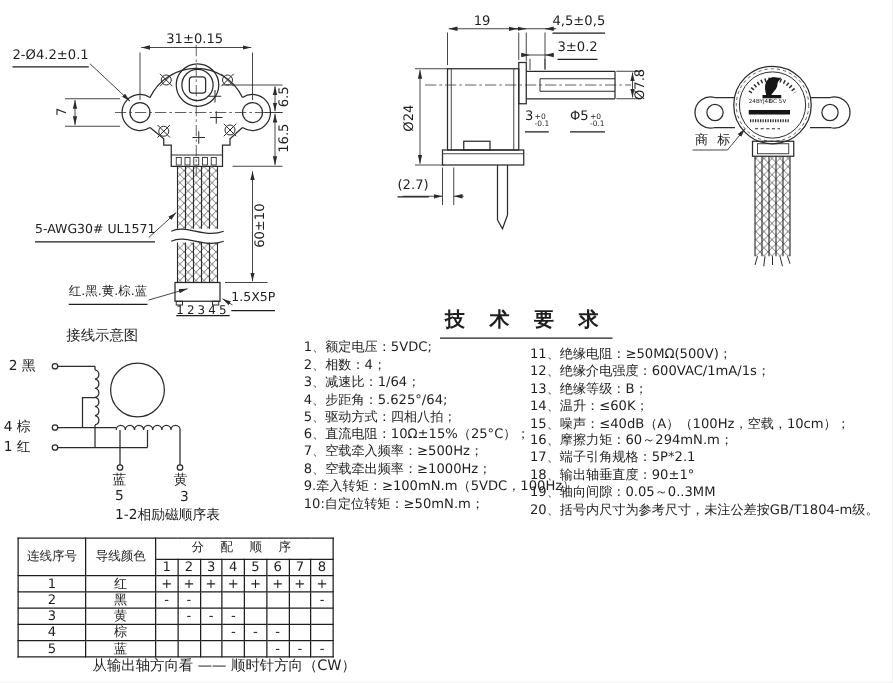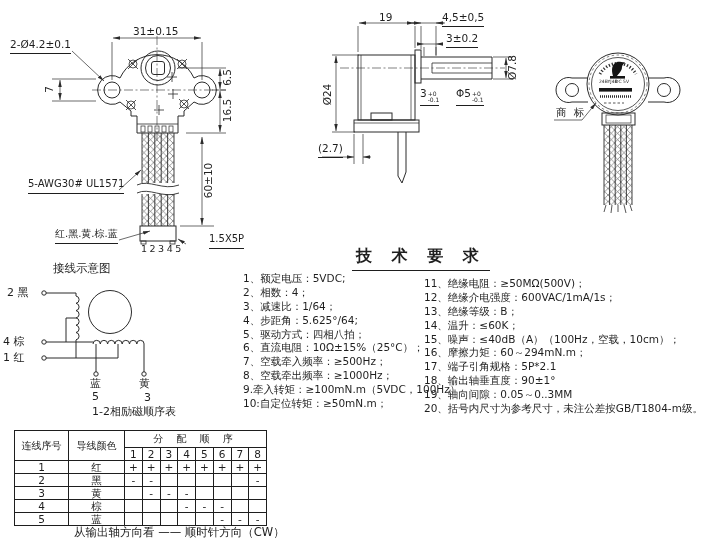--- a/index.html
+++ b/index.html
@@ -178,22 +178,22 @@
   </svg>
 
   <div class="lbl" style="left:133px;top:26px;">31±0.15</div>
   <div class="lbl u" style="left:10px;top:39px;">2-Ø4.2±0.1</div>
   <div class="lbl rv" style="left:44px;top:84px;width:12px;">7</div>
   <div class="lbl rv" style="left:213px;top:72px;width:30px;">6.5</div>
   <div class="lbl rv" style="left:213px;top:105px;width:30px;">16.5</div>
   <div class="lbl rv" style="left:187px;top:175px;width:44px;">60±10</div>
   <div class="lbl u" style="left:28px;top:179px;font-size:10px;">5-AWG30# UL1571</div>
   <div class="lbl u" style="left:55px;top:229px;font-size:10px;">红.黑.黄.棕.蓝</div>
-  <div class="lbl" style="left:141px;top:244px;font-size:9.5px;letter-spacing:2.5px;">12345</div>
-  <div class="lbl u" style="left:185px;top:234px;font-size:10px;margin-left:24px;">1.5X5P</div>
+  <div class="lbl" style="left:141px;top:244px;font-size:9.5px;letter-spacing:2.5px;text-decoration:underline;">12345</div>
+  <div class="lbl u" style="left:185px;top:234px;font-size:10px;">1.5X5P</div>
 
   <div class="lbl" style="left:379px;top:12px;">19</div>
   <div class="lbl u" style="left:442px;top:12px;">4,5±0,5</div>
   <div class="lbl u" style="left:446px;top:33px;">3±0.2</div>
   <div class="lbl rv" style="left:311px;top:89px;width:34px;">Ø24</div>
   <div class="lbl rv" style="left:496px;top:62px;width:34px;">Ø7.8</div>
   <div class="lbl u" style="left:420px;top:88px;"><span>3</span><span class="tol">
         <i>+0</i>
         <i>-0.1</i>
       </span></div>

